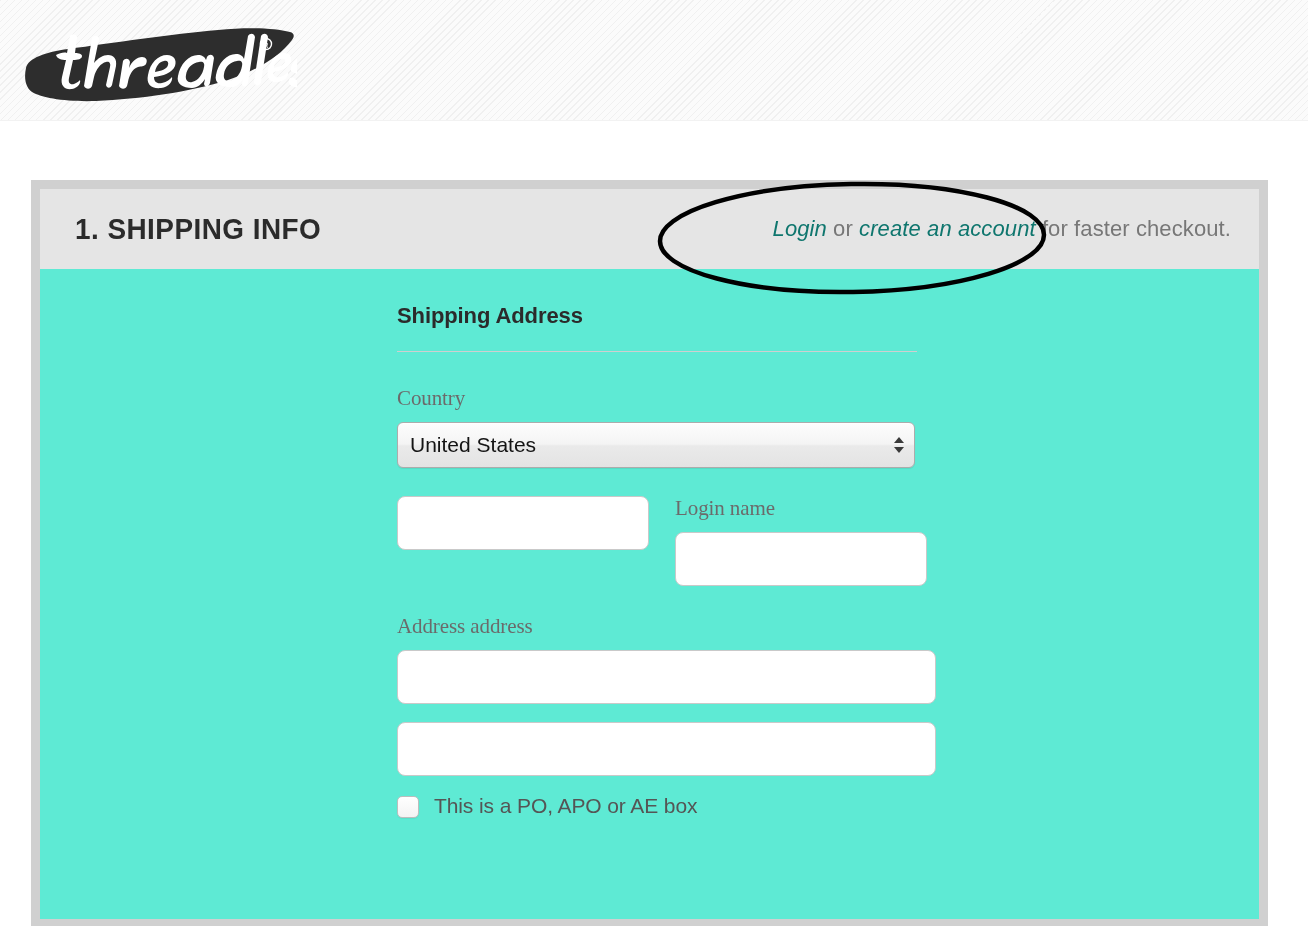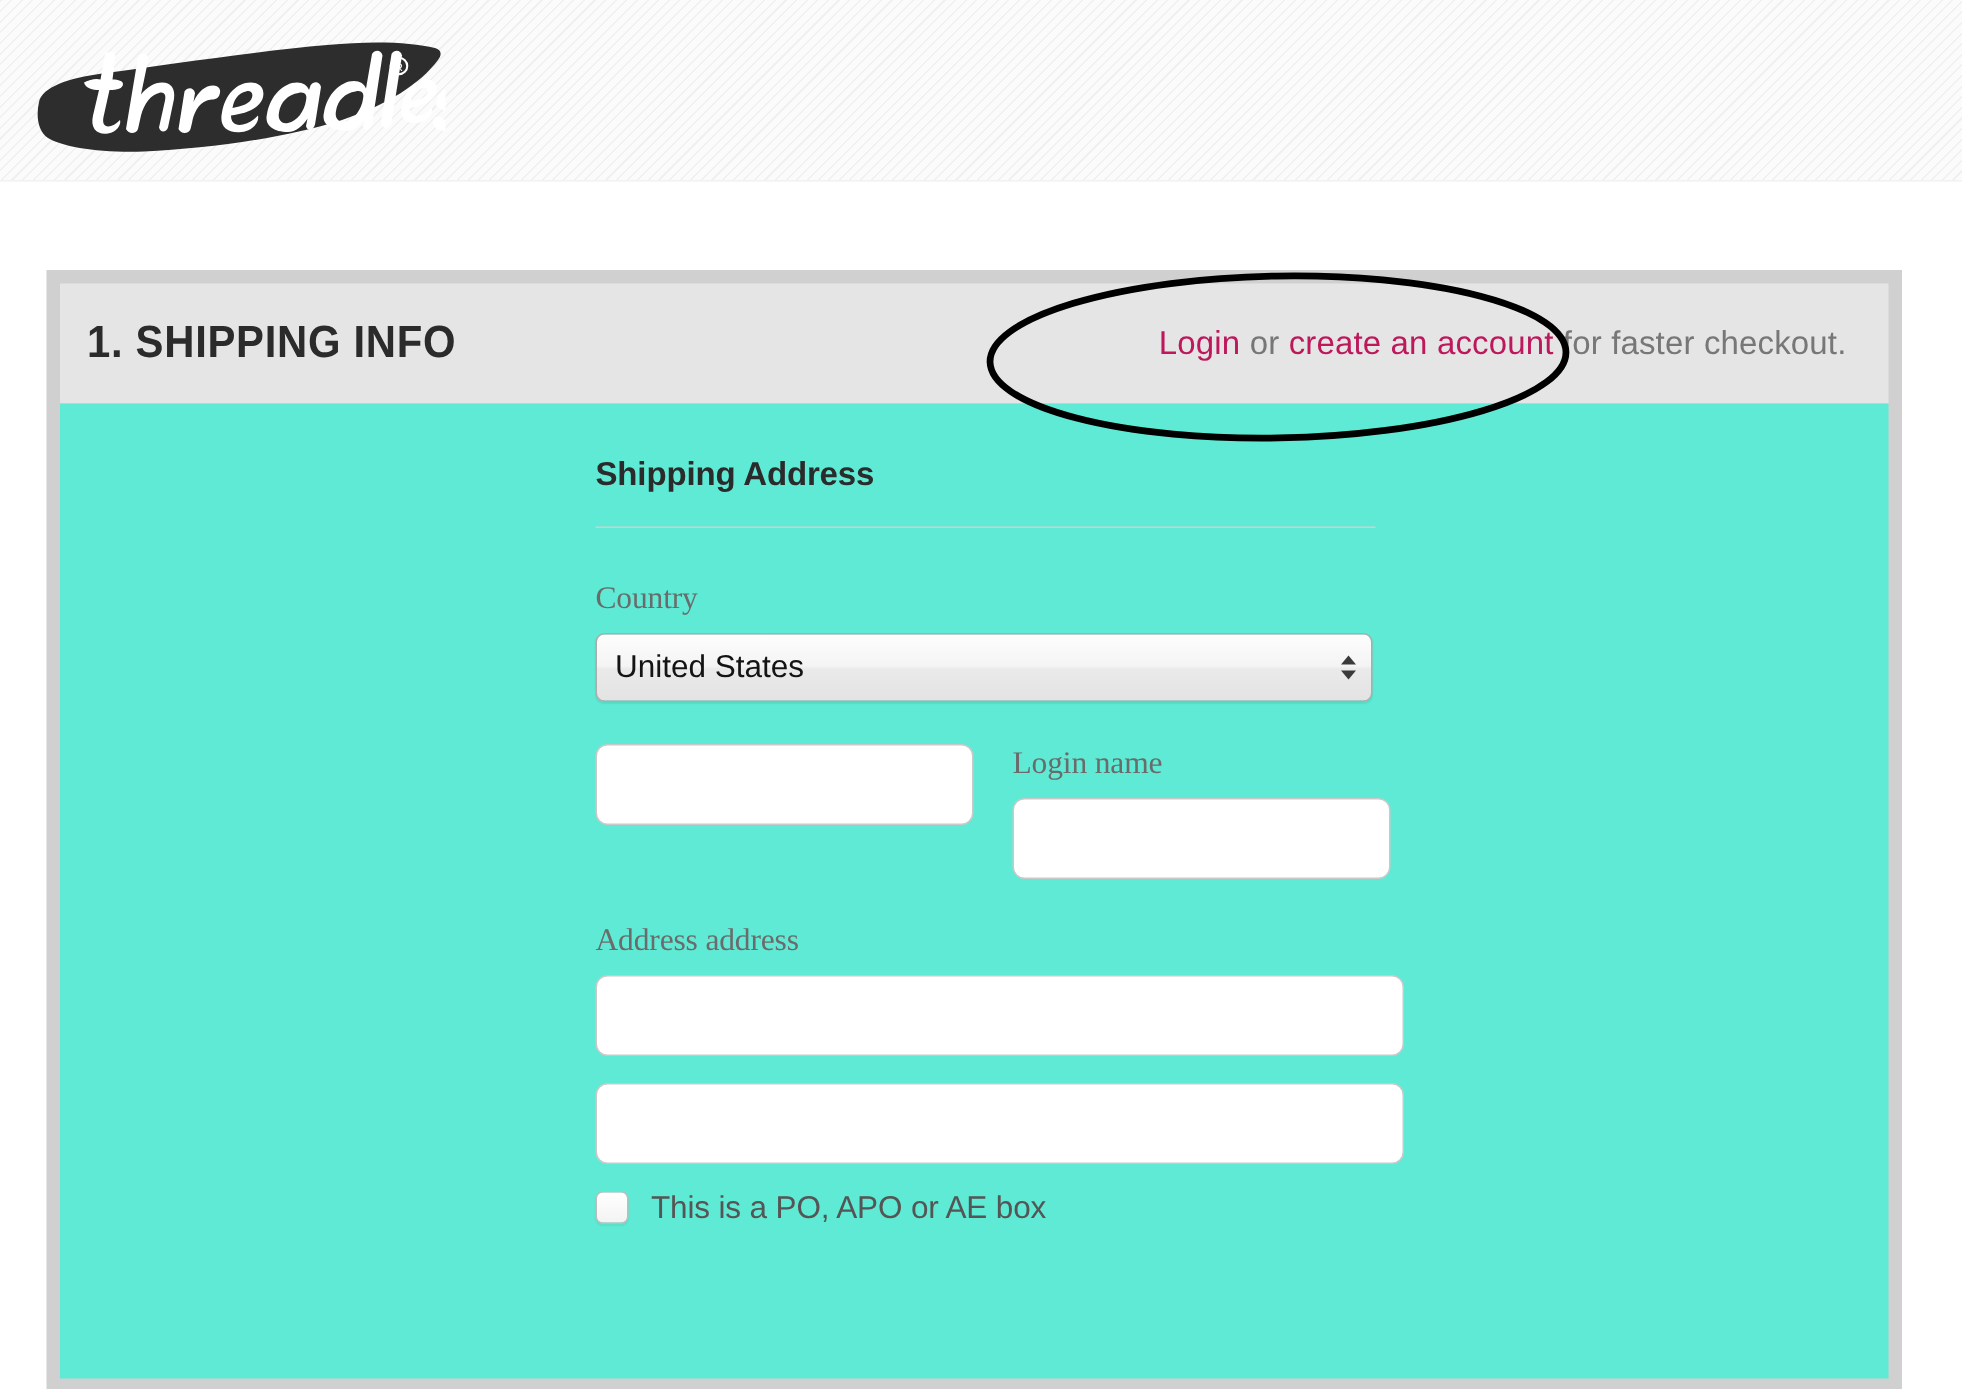--- a/index.html
+++ b/index.html
@@ -52,21 +52,21 @@
     padding: 9px;
     box-sizing: border-box;
   }
 
   .panel-header {
     height: 80px;
     background: #e5e5e5;
     display: flex;
     align-items: center;
     justify-content: space-between;
-    padding: 0 28px 0 18px;
+    padding: 0 28px 0 35px;
     box-sizing: border-box;
   }
 
   .panel-title {
     font-family: "Liberation Sans", sans-serif;
     font-size: 30px;
     font-weight: bold;
     letter-spacing: 0.5px;
     color: #2b2b2b;
     text-transform: uppercase;
@@ -76,23 +76,24 @@
   }
 
   .panel-subtext {
     font-size: 22px;
     color: #777777;
     white-space: nowrap;
     letter-spacing: 0.1px;
   }
   .panel-subtext a,
   .panel-subtext .lnk {
-    color: #be185d;
+    color: #0f766e;
     text-decoration: none;
     cursor: pointer;
+    font-style: italic;
   }
 
   .panel-body {
     background: #5eead4;
     min-height: 650px;
     padding: 34px 0 40px 0;
     box-sizing: border-box;
   }
 
   
@@ -186,21 +187,21 @@
   }
 
   .name-row { display: flex; gap: 26px; margin-bottom: 28px; }
   .name-cell { display: flex; flex-direction: column; }
   .txt-name { width: 252px; }
   .txt-street { width: 539px; display: block; margin-bottom: 18px; }
 
   
   .check-row {
     display: flex;
-    align-items: flex-start;
+    align-items: flex-end;
     gap: 15px;
     margin-top: 14px;
   }
   .checkbox {
     width: 20px;
     height: 20px;
     border: 1px solid #bdbdbd;
     border-radius: 5px;
     background: linear-gradient(to bottom, #ffffff 0%, #f3f3f3 100%);
     box-shadow: inset 0 1px 0 #ffffff, 0 1px 1px rgba(0,0,0,0.05);

